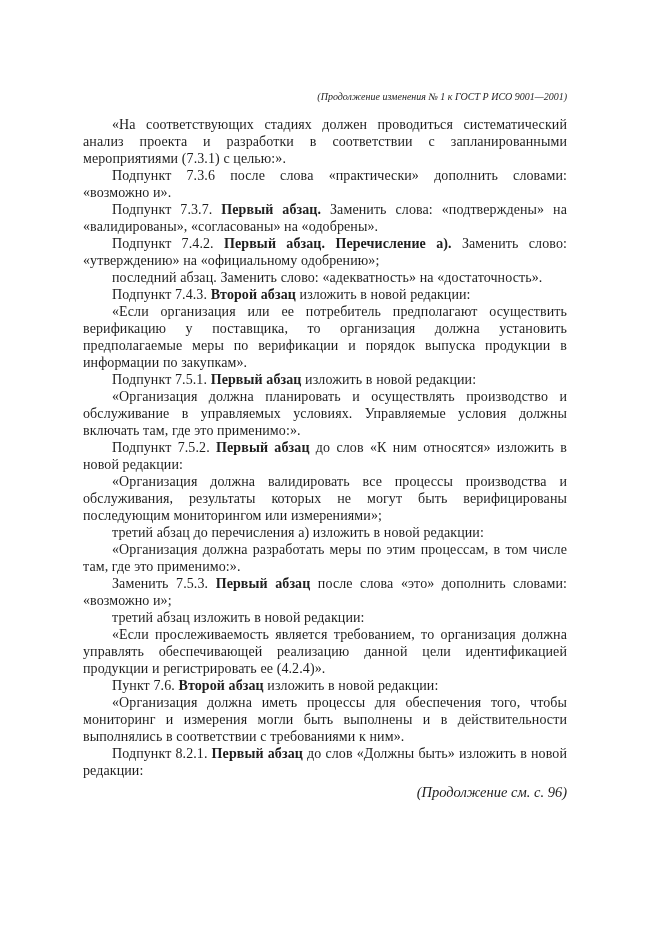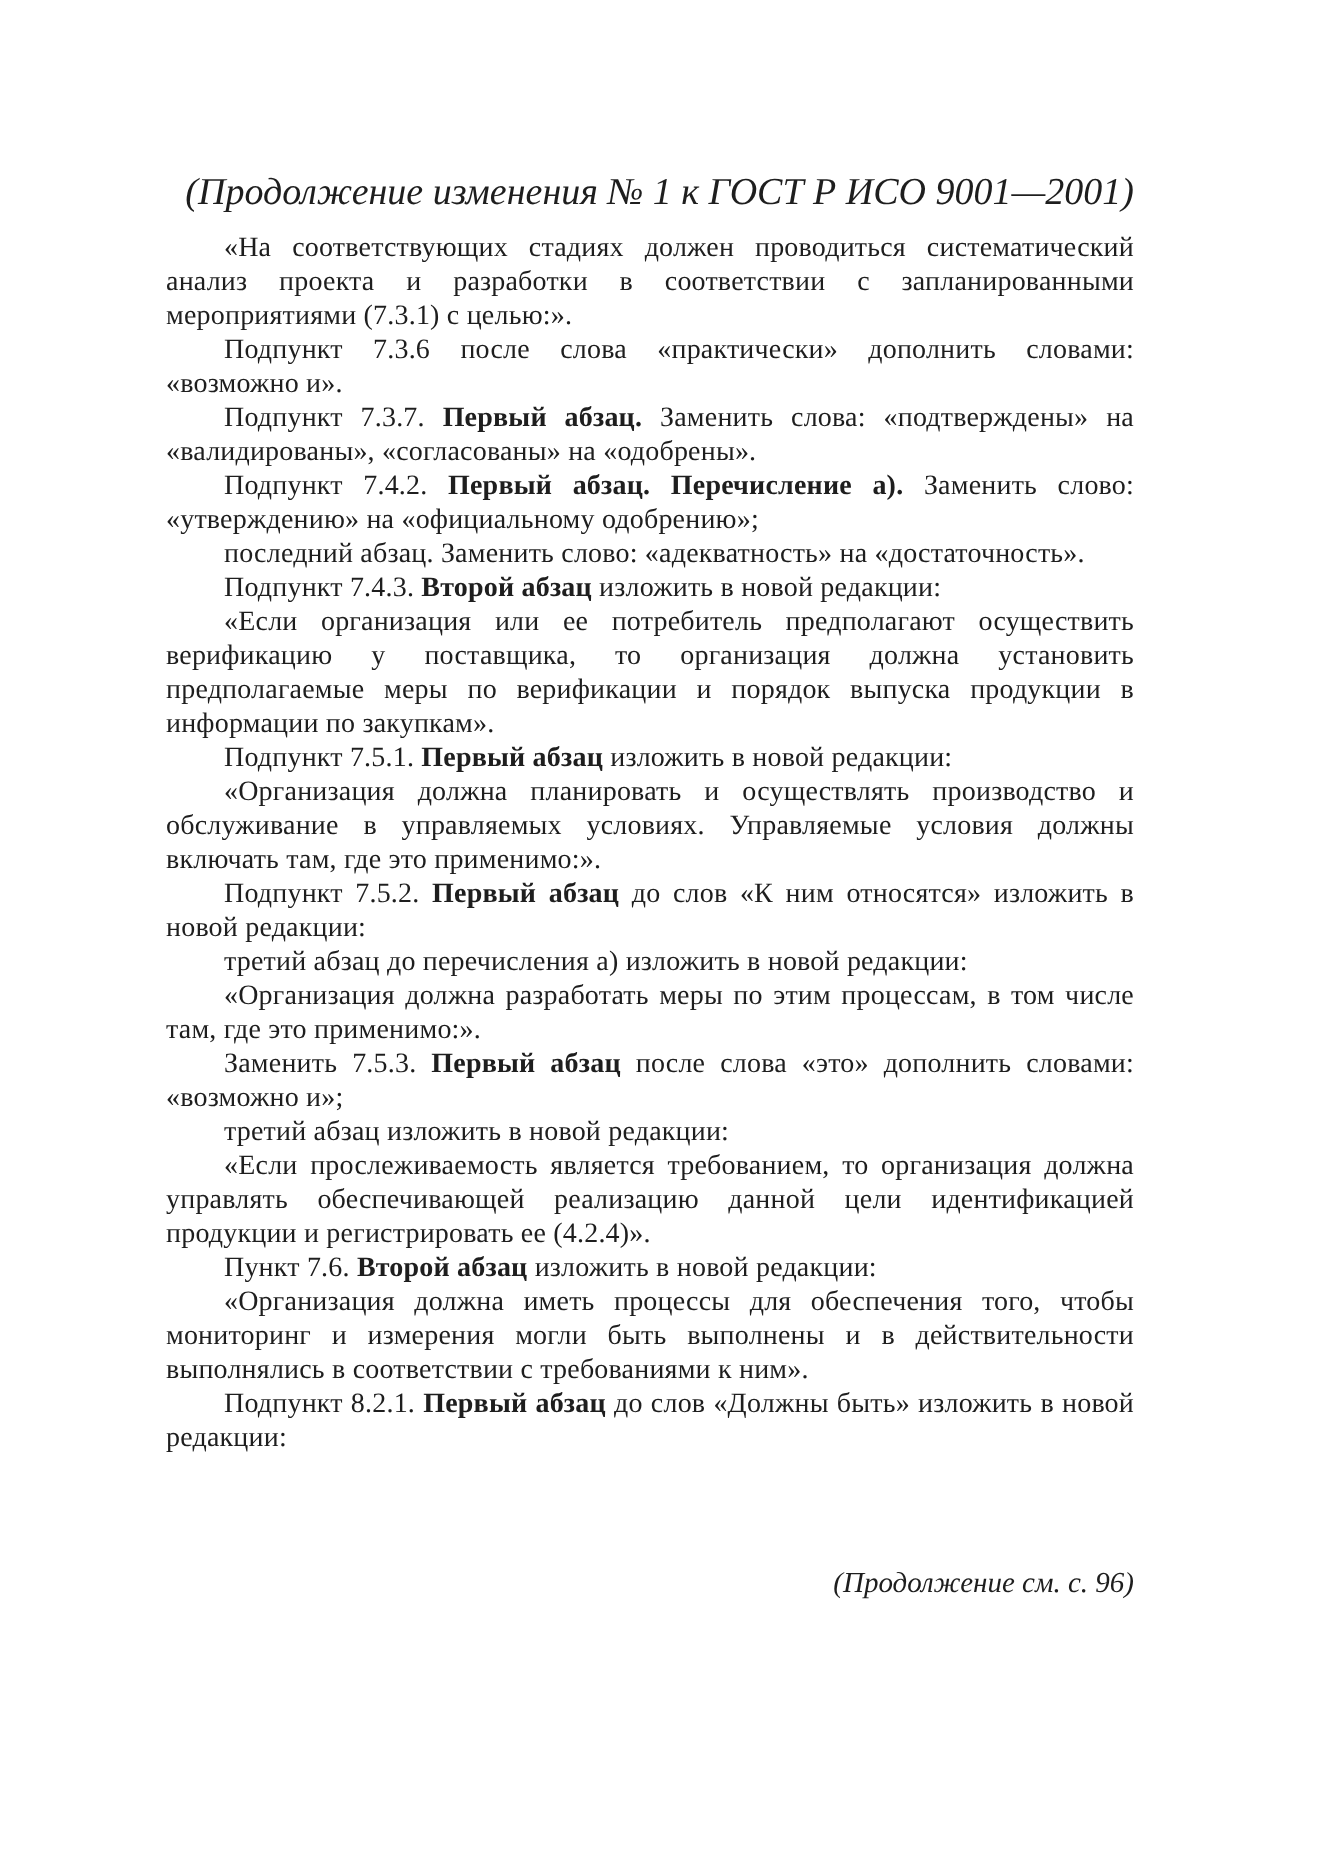--- a/index.html
+++ b/index.html
@@ -16,21 +16,21 @@
     color: #1e1e1e;
     overflow: hidden;
   }
   .running-title {
     position: absolute;
     top: 88px;
     left: 83px;
     width: 484px;
     text-align: right;
     font-style: italic;
-    font-size: 19px;
+    font-size: 10px;
     line-height: 17px;
     white-space: nowrap;
   }
   .doc-body {
     position: absolute;
     top: 116px;
     left: 83px;
     width: 484px;
     font-size: 14px;
     line-height: 17px;
@@ -67,20 +67,21 @@
       <p class="para"><span>«На соответствующих стадиях должен проводиться систематический анализ проекта и разработки в соответствии с запланированными мероприятиями (7.3.1) с целью:».</span></p>
       <p class="para"><span>Подпункт 7.3.6 после слова «практически» дополнить словами: «возможно и».</span></p>
       <p class="para"><span>Подпункт 7.3.7. </span><span class="bold">Первый абзац.</span><span> Заменить слова: «подтверждены» на «валидированы», «согласованы» на «одобрены».</span></p>
       <p class="para"><span>Подпункт 7.4.2. </span><span class="bold">Первый абзац.</span><span> </span><span class="bold">Перечисление а).</span><span> Заменить слово: «утверждению» на «официальному одобрению»;</span></p>
       <p class="para"><span>последний абзац. Заменить слово: «адекватность» на «достаточность».</span></p>
       <p class="para"><span>Подпункт 7.4.3. </span><span class="bold">Второй абзац</span><span> изложить в новой редакции:</span></p>
       <p class="para"><span>«Если организация или ее потребитель предполагают осуществить верификацию у поставщика, то организация должна установить предполагаемые меры по верификации и порядок выпуска продукции в информации по закупкам».</span></p>
       <p class="para"><span>Подпункт 7.5.1. </span><span class="bold">Первый абзац</span><span> изложить в новой редакции:</span></p>
       <p class="para"><span>«Организация должна планировать и осуществлять производство и обслуживание в управляемых условиях. Управляемые условия должны включать там, где это применимо:».</span></p>
       <p class="para"><span>Подпункт 7.5.2. </span><span class="bold">Первый абзац</span><span> до слов «К ним относятся» изложить в новой редакции:</span></p>
+      <p class="para"><span>«Организация должна валидировать все процессы производства и обслуживания, результаты которых не могут быть верифицированы последующим мониторингом или измерениями»;</span></p>
       <p class="para"><span>третий абзац до перечисления а) изложить в новой редакции:</span></p>
       <p class="para"><span>«Организация должна разработать меры по этим процессам, в том числе там, где это применимо:».</span></p>
       <p class="para"><span>Заменить 7.5.3. </span><span class="bold">Первый абзац</span><span> после слова «это» дополнить словами: «возможно и»;</span></p>
       <p class="para"><span>третий абзац изложить в новой редакции:</span></p>
       <p class="para"><span>«Если прослеживаемость является требованием, то организация должна управлять обеспечивающей реализацию данной цели идентификацией продукции и регистрировать ее (4.2.4)».</span></p>
       <p class="para"><span>Пункт 7.6. </span><span class="bold">Второй абзац</span><span> изложить в новой редакции:</span></p>
       <p class="para"><span>«Организация должна иметь процессы для обеспечения того, чтобы мониторинг и измерения могли быть выполнены и в действительности выполнялись в соответствии с требованиями к ним».</span></p>
       <p class="para"><span>Подпункт 8.2.1. </span><span class="bold">Первый абзац</span><span> до слов «Должны быть» изложить в новой редакции:</span></p>
     </div>
 

